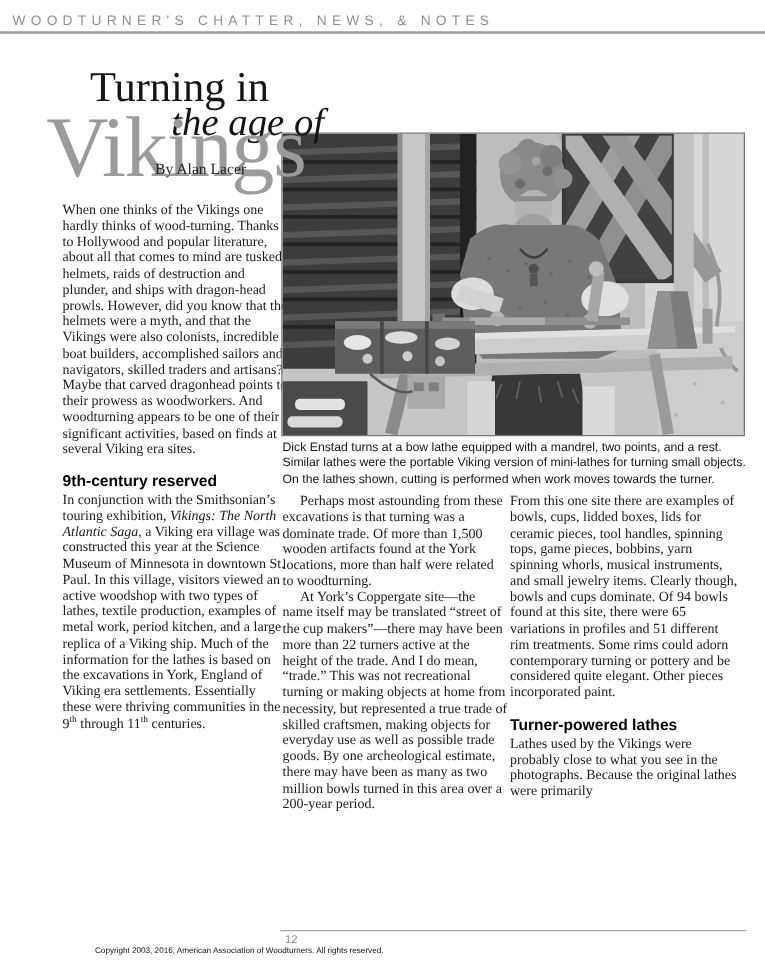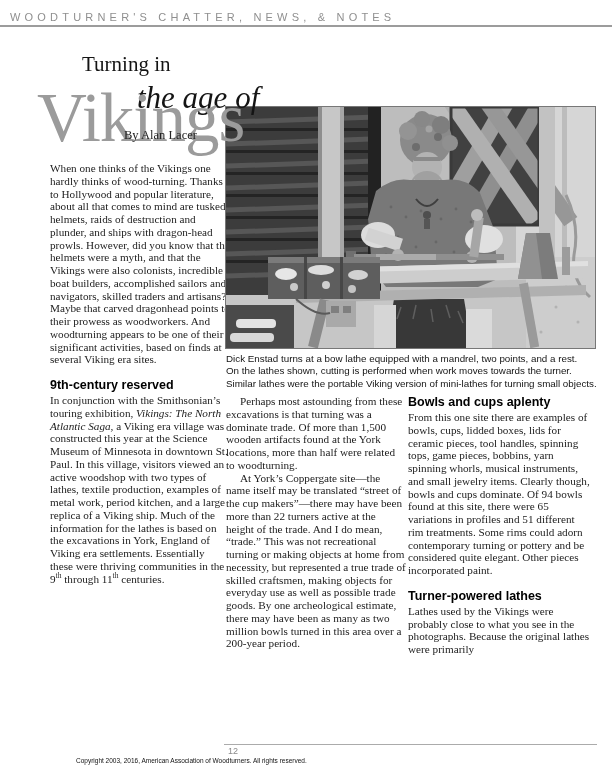--- a/index.html
+++ b/index.html
@@ -8,21 +8,21 @@
     font-family:"Liberation Serif", serif; color:#1b1b1b; overflow:hidden;
   }
   
   .masthead-text {
     position:absolute; left:10px; top:11px;
     font-family:"Liberation Sans", sans-serif; font-size:11px;
     letter-spacing:4.2px; color:#8f8f8f; white-space:nowrap;
   }
   .masthead-rule { position:absolute; left:0; top:25px; width:612px; height:2px; background:#9c9c9c; }
   
-  .title-line1 { position:absolute; left:82px; top:52px; font-size:21px; color:#141414; z-index:3; }
+  .title-line1 { position:absolute; left:72px; top:52px; font-size:34px; color:#141414; z-index:3; }
   .title-line2 { position:absolute; left:137px; top:80px; font-size:31px; color:#141414; z-index:3;font-style:italic; }
   .title-big   { position:absolute; left:37px; top:84px; font-size:69px; line-height:1; color:#9b9b9b; z-index:3; letter-spacing:-1px; }
   .byline      { position:absolute; left:124px; top:128px; font-size:12.5px; color:#222; z-index:4; }
   
   .photo { position:absolute; left:226px; top:107px; width:369px; height:241px; z-index:2; outline:1px solid #777; }
   .photo svg { display:block; }
   .caption {
     position:absolute; left:226px; top:353px; width:382px;
     font-family:"Liberation Sans", sans-serif; font-size:9.8px; line-height:12.4px; color:#141414;
   }
@@ -211,37 +211,36 @@
       <rect x="298" y="176" width="9" height="65" fill="#9a9a9a" transform="rotate(-10 302 205)"></rect>
       <rect x="100" y="194" width="30" height="26" fill="#a9a9a9"></rect>
       <rect x="105" y="199" width="8" height="7" fill="#7f7f7f"></rect>
       <rect x="117" y="199" width="8" height="7" fill="#7f7f7f"></rect>
       <path d="M70,192 q20,18 34,14" stroke="#5a5a5a" stroke-width="2" fill="none"></path>
     </svg>
   </div>
 
   <div class="caption">
     <div>Dick Enstad turns at a bow lathe equipped with a mandrel, two points, and a rest.</div>
+    <div>Similar lathes were the portable Viking version of mini-lathes for turning small objects.</div>
     <div>On the lathes shown, cutting is performed when work moves towards the turner.</div>
-    <div>Similar lathes were the portable Viking version of mini-lathes for turning small objects.</div>
   </div>
 
   <div class="col col-left">
     <p>When one thinks of the Vikings one hardly thinks of wood-turning. Thanks to Hollywood and popular literature, about all that comes to mind are tusked helmets, raids of destruction and plunder, and ships with dragon-head prowls.  However, did you know that the helmets were a myth, and that the Vikings were also colonists, incredible boat builders, accomplished sailors and navigators, skilled traders and artisans? Maybe that carved dragonhead points to their prowess as woodworkers. And woodturning appears to be one of their significant activities, based on finds at several Viking era sites.</p>
     <div class="subhead">9th-century reserved</div>
     <p><span>In conjunction with the Smithsonian’s touring exhibition, </span><span class="italic">Vikings: The North Atlantic Saga,</span><span> a Viking era village was constructed this year at the Science Museum of Minnesota in downtown St. Paul. In this village, visitors viewed an active woodshop with two types of lathes, textile production, examples of metal work, period kitchen, and a large replica of a Viking ship. Much of the information for the lathes is based on the excavations in York, England of Viking era settlements. Essentially these were thriving communities in the 9</span><sup>th</sup><span> through 11</span><sup>th</sup><span> centuries.</span></p>
   </div>
 
   <div class="col col-mid">
     <p class="indent">Perhaps most astounding from these excavations is that turning was a dominate trade. Of more than 1,500 wooden artifacts found at the York locations, more than half were related to woodturning.</p>
     <p class="indent">At York’s Coppergate site—the name itself may be translated “street of the cup makers”—there may have been more than 22 turners active at the height of the trade. And I do mean, “trade.” This was not recreational turning or making objects at home from necessity, but represented a true trade of skilled craftsmen, making objects for everyday use as well as possible trade goods. By one archeological estimate, there may have been as many as two million bowls turned in this area over a 200-year period.</p>
   </div>
 
   <div class="col col-right">
-    <div class="subhead first">Bowls and cups aplenty</div>
     <p>From this one site there are examples of bowls, cups, lidded boxes, lids for ceramic pieces, tool handles, spinning tops, game pieces, bobbins, yarn spinning whorls, musical instruments, and small jewelry items. Clearly though, bowls and cups dominate. Of 94 bowls found at this site, there were 65 variations in profiles and 51 different rim treatments. Some rims could adorn contemporary turning or pottery and be considered quite elegant. Other pieces incorporated paint.</p>
     <div class="subhead">Turner-powered lathes</div>
     <p>Lathes used by the Vikings were probably close to what you see in the photographs. Because the original lathes were primarily</p>
   </div>
 
   <div class="footer-rule"></div>
   <div class="page-number">12</div>
   <div class="journal-line">
     <span>American Woodturner</span><span>Summer  2003</span>
   </div>

